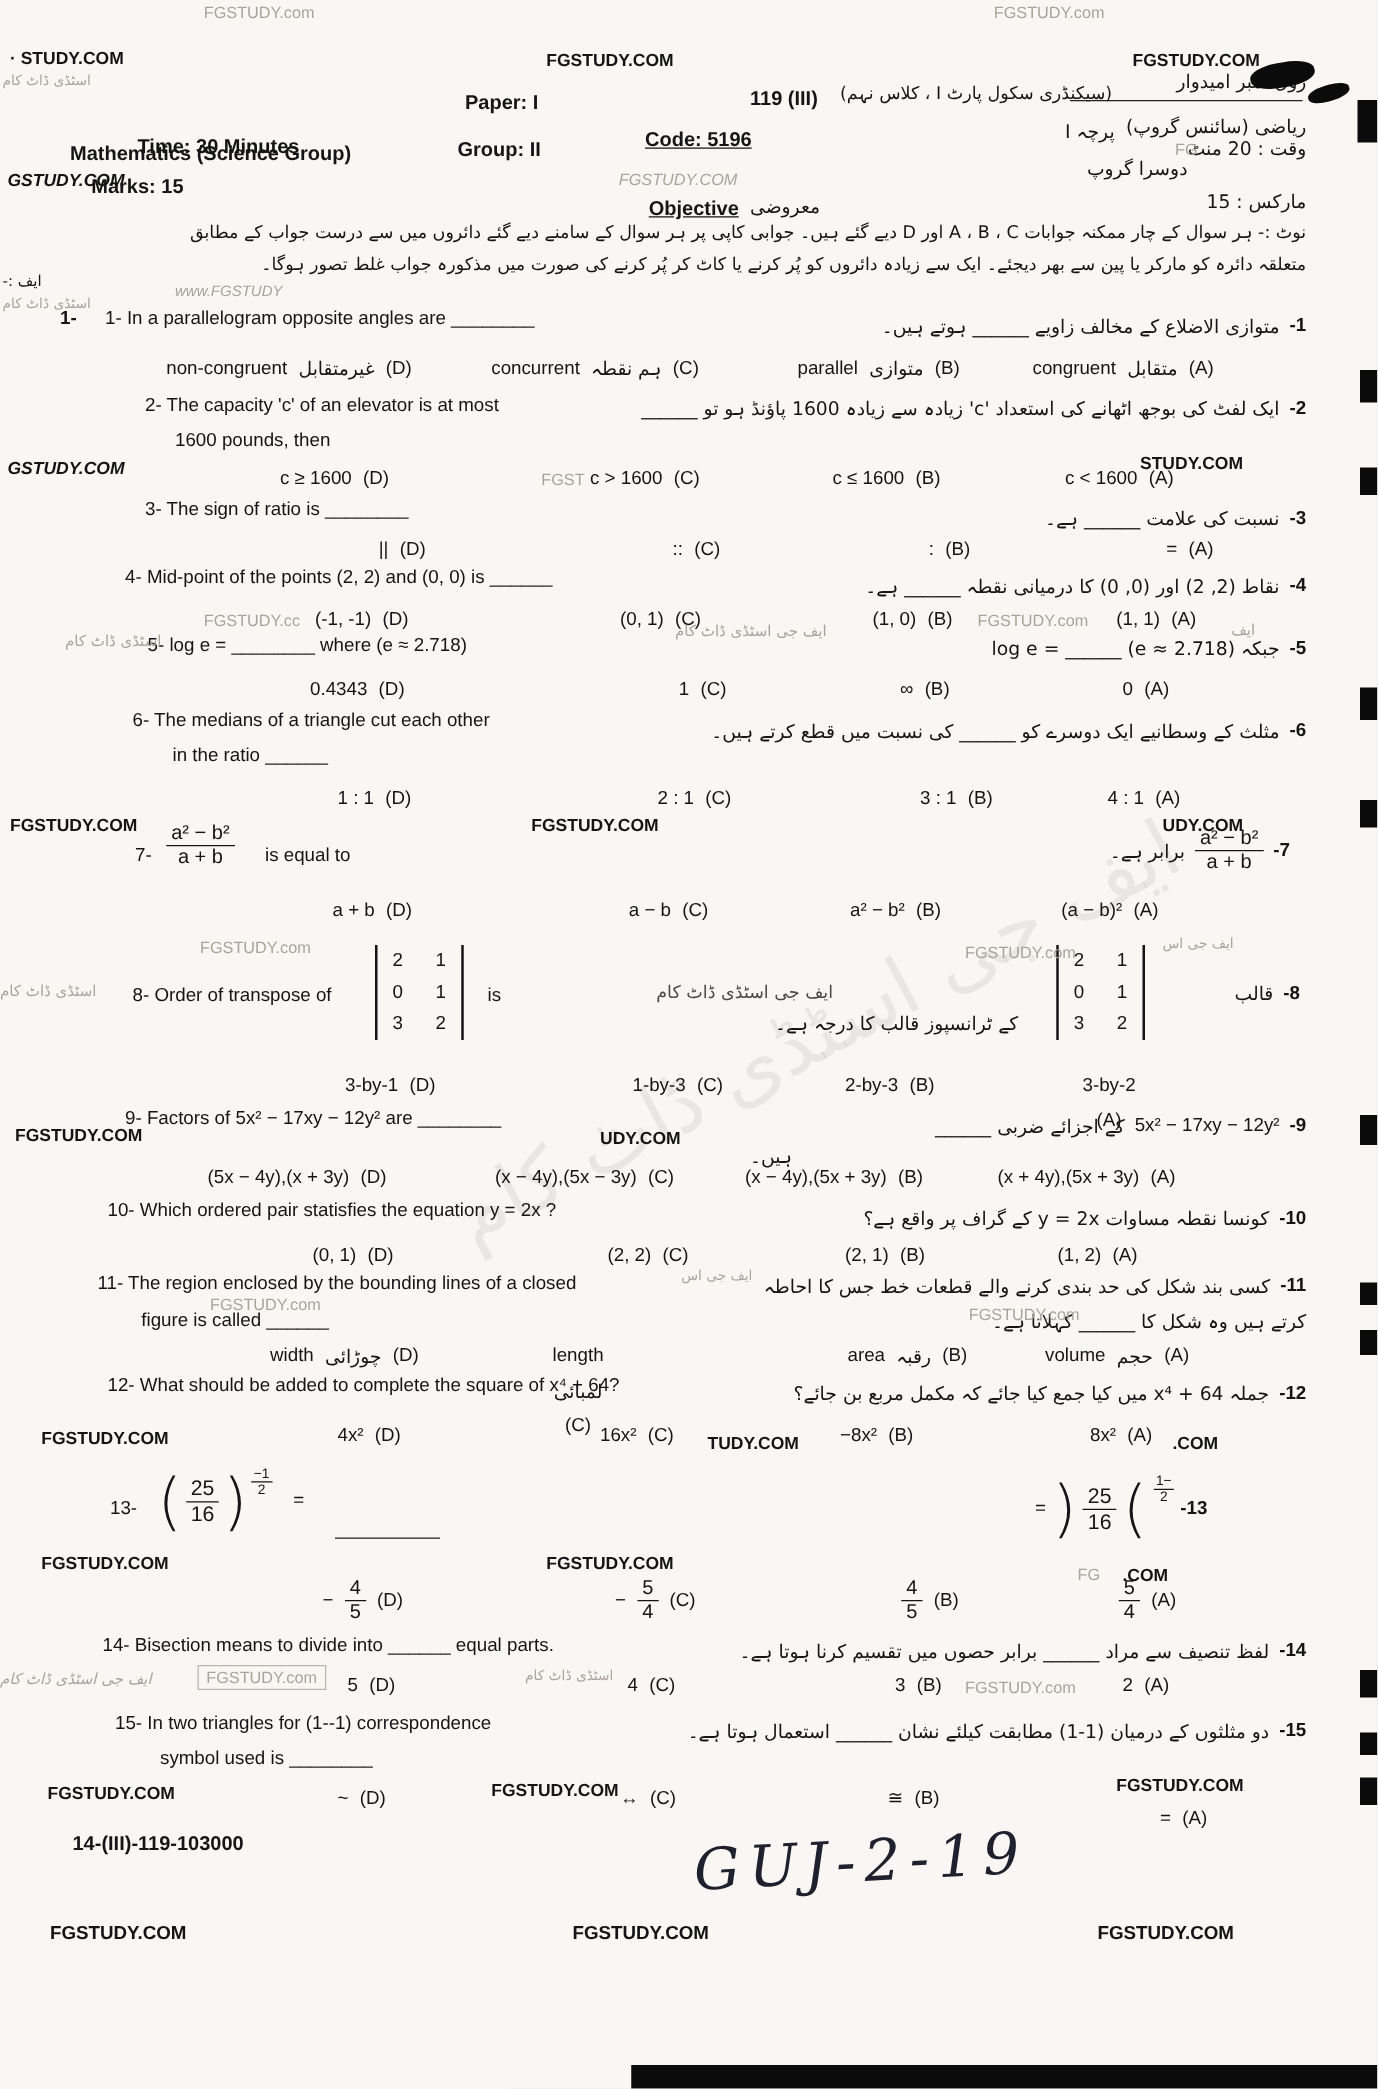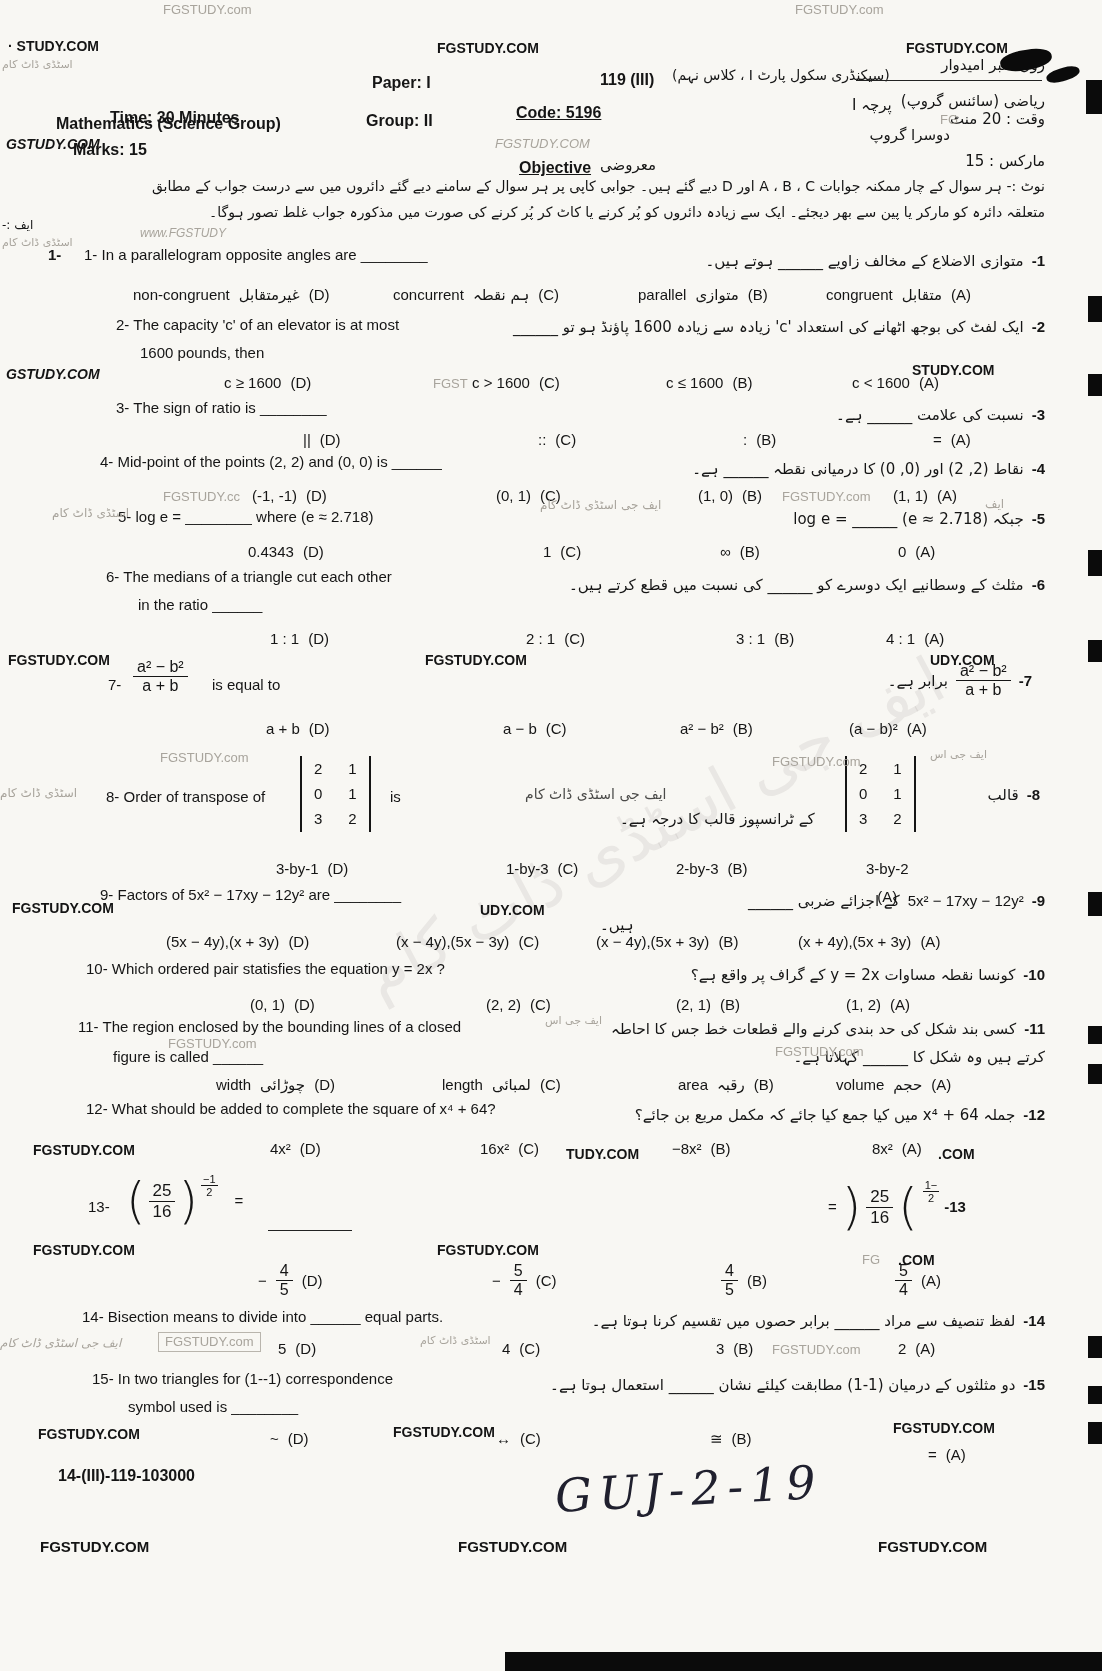--- a/index.html
+++ b/index.html
@@ -370,21 +370,21 @@
       <span class="b">11-</span>
       <span class="ur">کسی بند شکل کی حد بندی کرنے والے قطعات خط جس کا احاطہ</span>
     </span>
   <span class="t wm" style="left:775px;top:1044px;">FGSTUDY.com</span>
   <span class="t ur" style="right:57px;top:1048px;">کرتے ہیں وہ شکل کا ______ کہلاتا ہے۔</span>
   <span class="t opt" style="left:216px;top:1076px;">
       <span>width</span>
       <span class="ur">چوڑائی</span>
       <span>(D)</span>
     </span>
-  <span class="t opt" style="left:442px;top:1076px;">
+  <span class="t opt" style="left:442px;top:1076px;flex-direction:column;">
       <span>length</span>
       <span class="ur">لمبائی</span>
       <span>(C)</span>
     </span>
   <span class="t opt" style="left:678px;top:1076px;">
       <span>area</span>
       <span class="ur">رقبہ</span>
       <span>(B)</span>
     </span>
   <span class="t opt" style="left:836px;top:1076px;align-items:center;">

